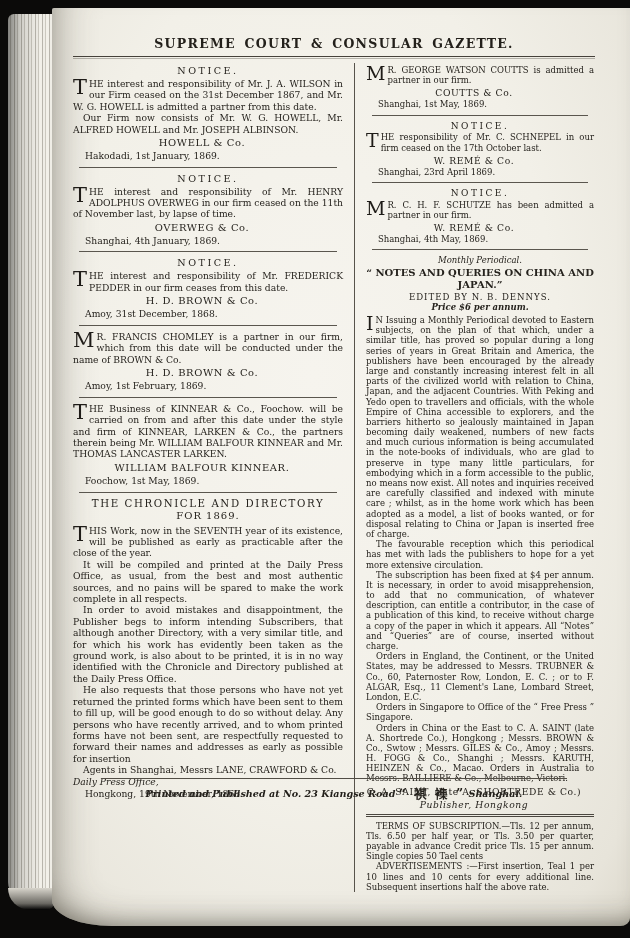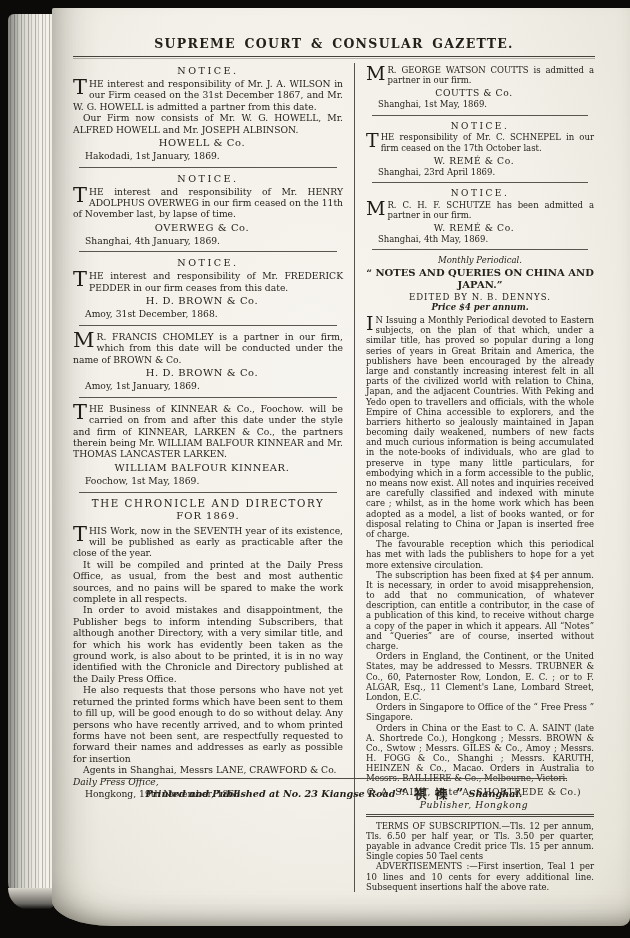--- a/index.html
+++ b/index.html
@@ -98,21 +98,21 @@
             <h2 class="nh">NOTICE.</h2>
             <p class="jt"><span class="dc">T</span><span>HE interest and responsibility of Mr. FREDERICK PEDDER in our firm ceases from this date.</span></p>
             <p class="sig">H. D. BROWN &amp; Co.</p>
             <p class="dl">Amoy, 31st December, 1868.</p>
           </section>
           <div class="hrule"></div>
 
           <section class="sec">
             <p class="jt"><span class="dc">M</span><span>R. FRANCIS CHOMLEY is a partner in our firm, which from this date will be conducted under the name of BROWN &amp; Co.</span></p>
             <p class="sig">H. D. BROWN &amp; Co.</p>
-            <p class="dl">Amoy, 1st January, 1869.</p>
+            <p class="dl">Amoy, 1st February, 1869.</p>
           </section>
           <div class="hrule"></div>
 
           <section class="sec">
             <p class="jt"><span class="dc">T</span><span>HE Business of KINNEAR &amp; Co., Foochow. will be carried on from and after this date under the style and firm of KINNEAR, LARKEN &amp; Co., the partners therein being Mr. WILLIAM BALFOUR KINNEAR and Mr. THOMAS LANCASTER LARKEN.</span></p>
             <p class="sig">WILLIAM BALFOUR KINNEAR.</p>
             <p class="dl">Foochow, 1st May, 1869.</p>
           </section>
           <div class="hrule"></div>
 
@@ -153,21 +153,21 @@
             <p class="jt"><span class="dc">M</span><span>R. C. H. F. SCHUTZE has been admitted a partner in our firm.</span></p>
             <p class="sig">W. REMÉ &amp; Co.</p>
             <p class="dl">Shanghai, 4th May, 1869.</p>
           </section>
           <div class="hrule"></div>
 
           <section class="sec">
             <p class="kick">Monthly Periodical.</p>
             <p class="ptitle">“ NOTES AND QUERIES ON CHINA AND JAPAN.”</p>
             <p class="ped">EDITED BY N. B. DENNYS.</p>
-            <p class="pprice">Price $4 per annum.</p>
+            <p class="pprice">Price $6 per annum.</p>
             <p class="jt"><span class="dc">I</span><span>N Issuing a Monthly Periodical devoted to Eastern subjects, on the plan of that which, under a similar title, has proved so popular during a long series of years in Great Britain and America, the publishers have been encouraged by the already large and constantly increasing interest felt in all parts of the civilized world with relation to China, Japan, and the adjacent Countries.  With Peking and Yedo open to travellers and officials, with the whole Empire of China accessible to explorers, and the barriers hitherto so jealously maintained in Japan becoming daily weakened, numbers of new facts and much curious information is being accumulated in the note-books of individuals, who are glad to preserve in type many little particulars, for embodying which in a form accessible to the public, no means now exist.  All notes and inquiries received are carefully classified and indexed with minute care ; whilst, as in the home work which has been adopted as a model, a list of books wanted, or for disposal relating to China or Japan is inserted free of charge.</span></p>
             <p class="ind jt">The favourable reception which this periodical has met with lads the publishers to hope for a yet more extensive circulation.</p>
             <p class="ind jt">The subscription has been fixed at $4 per annum.  It is necessary, in order to avoid misapprehension, to add that no communication, of whatever description, can entitle a contributor, in the case of a publication of this kind, to receive without charge a copy of the paper in which it appears.  All “Notes” and “Queries” are of course, inserted without charge.</p>
             <p class="ind jt">Orders in England, the Continent, or the United States, may be addressed to Messrs. TRUBNER &amp; Co., 60, Paternoster Row, London, E. C. ;  or to F. ALGAR, Esq., 11 Clement's Lane, Lombard Street, London, E.C.</p>
             <p class="ind jt">Orders in Singapore to Office of the “ Free Press ” Singapore.</p>
             <p class="ind jt">Orders in China or the East to C. A. SAINT (late A. Shortrede Co.), Hongkong ;  Messrs. BROWN &amp; Co., Swtow ;  Messrs. GILES &amp; Co., Amoy ;  Messrs. H. FOGG &amp; Co., Shanghi ;  Messrs. KARUTH, HEINZEN &amp; Co., Macao.  Orders in Australia to Messrs. BAILLIERE &amp; Co., Melbourne, Victori.</p>
             <p class="sig">C. A. SAINT, (late A. SHORTREDE &amp; Co.)</p>
             <p class="sig it">Publisher, Hongkong</p>
           </section>
 

